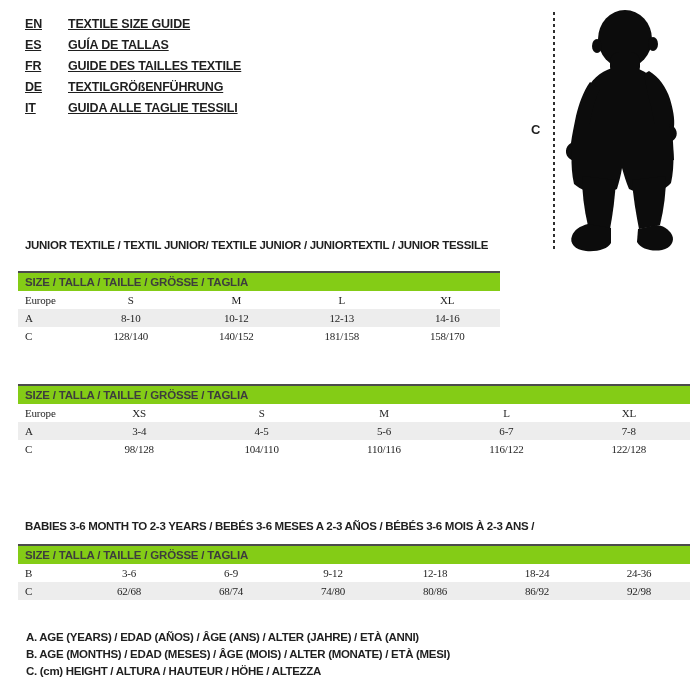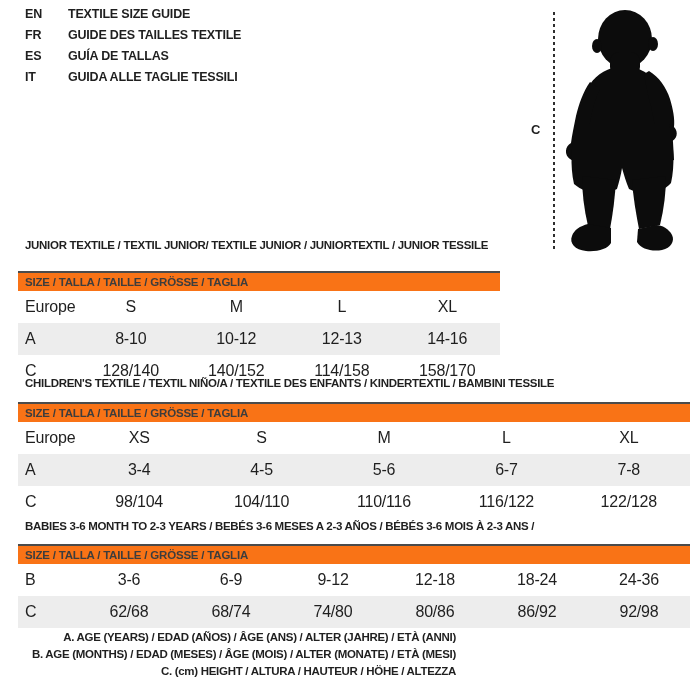--- a/index.html
+++ b/index.html
@@ -2,69 +2,73 @@
 <html><head>
 <meta charset="utf-8">
 <style>
   html,body{margin:0;padding:0;}
   body{
     width:700px;height:700px;position:relative;background:#ffffff;
     font-family:"Liberation Sans","DejaVu Sans",sans-serif;
     color:#1f1f1f;overflow:hidden;
   }
   
-  .langs{position:absolute;left:25px;top:3px;}
+  .langs{position:absolute;left:25px;top:13px;text-decoration:underline;}
   .lang-row{display:flex;height:21px;align-items:center;font-weight:bold;font-size:12.5px;letter-spacing:-0.2px;}
   .lang-code{width:43px;flex:0 0 43px;}
   
   .figure{position:absolute;left:528px;top:8px;width:172px;height:246px;}
   .c-label{position:absolute;left:3px;top:114px;font-weight:bold;font-size:13px;}
   .dash-line{
     position:absolute;left:25px;top:4px;height:238px;width:2px;
     background:repeating-linear-gradient(180deg,#2e2e2e 0 3px,transparent 3px 6px);
   }
   .figure svg{position:absolute;left:31px;top:0;}
   
   .sec{position:absolute;left:18px;}
   #sec1{top:236px;width:482px;}
   #sec2{top:374px;width:672px;}
   #sec3{top:494px;width:672px;margin-top:23px;}
   .ttl{margin-left:7px;font-weight:bold;font-size:11.5px;line-height:18px;letter-spacing:-0.3px;white-space:nowrap;}
   #sec3 .ttl{line-height:19px;}
   .bar{
-    border-top:2px solid #4b4b4b;background:#f97316;height:18px;line-height:18px;
+    border-top:2px solid #4b4b4b;background:#84cc16;height:18px;line-height:18px;
     padding-left:7px;font-weight:bold;font-size:11.5px;color:#3d3d3d;letter-spacing:-0.2px;
     box-sizing:border-box;height:20px;
   }
   #sec1 .bar{margin-top:17px;}
   #sec2 .bar{margin-top:10px;}
   #sec3 .bar{margin-top:8px;}
-  .trow{display:grid;height:32px;align-items:center;font-size:16px;letter-spacing:-0.2px;}
+  .trow{display:grid;height:18px;align-items:center;font-size:11px;letter-spacing:-0.2px;font-family:Liberation Serif, serif;}
   .trow:nth-child(even){background:#ededed;}
   .cell{text-align:center;}
   .cell.label{text-align:left;padding-left:7px;}
   
-  .footnotes{position:absolute;left:32px;top:629px;text-align:right;}
+  .footnotes{position:absolute;left:26px;top:629px;}
   .fn{font-weight:bold;font-size:11.5px;line-height:17px;letter-spacing:-0.3px;white-space:nowrap;}
 </style>
 </head>
 <body>
 
 <div class="langs">
   <div class="lang-row">
     <span class="lang-code">EN</span>
     <span>TEXTILE SIZE GUIDE</span>
   </div>
   <div class="lang-row">
+    <span class="lang-code">ES</span>
+    <span>GUÍA DE TALLAS</span>
+  </div>
+  <div class="lang-row">
     <span class="lang-code">FR</span>
     <span>GUIDE DES TAILLES TEXTILE</span>
   </div>
   <div class="lang-row">
-    <span class="lang-code">ES</span>
-    <span>GUÍA DE TALLAS</span>
+    <span class="lang-code">DE</span>
+    <span>TEXTILGRÖßENFÜHRUNG</span>
   </div>
   <div class="lang-row">
     <span class="lang-code">IT</span>
     <span>GUIDA ALLE TAGLIE TESSILI</span>
   </div>
 </div>
 
 <div class="figure">
   <span class="c-label">C</span>
   <div class="dash-line"></div>
@@ -101,49 +105,48 @@
         <div class="cell label">A</div>
         <div class="cell">8-10</div>
         <div class="cell">10-12</div>
         <div class="cell">12-13</div>
         <div class="cell">14-16</div>
       </div>
       <div class="trow" style="grid-template-columns: 60px repeat(4, 1fr);">
         <div class="cell label">C</div>
         <div class="cell">128/140</div>
         <div class="cell">140/152</div>
-        <div class="cell">114/158</div>
+        <div class="cell">181/158</div>
         <div class="cell">158/170</div>
       </div>
     </div>
 </section>
 
 <section class="sec" id="sec2">
-  <div class="ttl">CHILDREN'S TEXTILE / TEXTIL NIÑO/A / TEXTILE DES ENFANTS / KINDERTEXTIL / BAMBINI TESSILE</div>
   <div class="bar">SIZE / TALLA / TAILLE / GRÖSSE / TAGLIA</div>
   <div class="rows">
       <div class="trow" style="grid-template-columns: 60px repeat(5, 1fr);">
         <div class="cell label">Europe</div>
         <div class="cell">XS</div>
         <div class="cell">S</div>
         <div class="cell">M</div>
         <div class="cell">L</div>
         <div class="cell">XL</div>
       </div>
       <div class="trow" style="grid-template-columns: 60px repeat(5, 1fr);">
         <div class="cell label">A</div>
         <div class="cell">3-4</div>
         <div class="cell">4-5</div>
         <div class="cell">5-6</div>
         <div class="cell">6-7</div>
         <div class="cell">7-8</div>
       </div>
       <div class="trow" style="grid-template-columns: 60px repeat(5, 1fr);">
         <div class="cell label">C</div>
-        <div class="cell">98/104</div>
+        <div class="cell">98/128</div>
         <div class="cell">104/110</div>
         <div class="cell">110/116</div>
         <div class="cell">116/122</div>
         <div class="cell">122/128</div>
       </div>
     </div>
 </section>
 
 <section class="sec" id="sec3">
   <div class="ttl">BABIES 3-6 MONTH TO 2-3 YEARS / BEBÉS 3-6 MESES A 2-3 AÑOS / BÉBÉS 3-6 MOIS À 2-3 ANS /</div>

